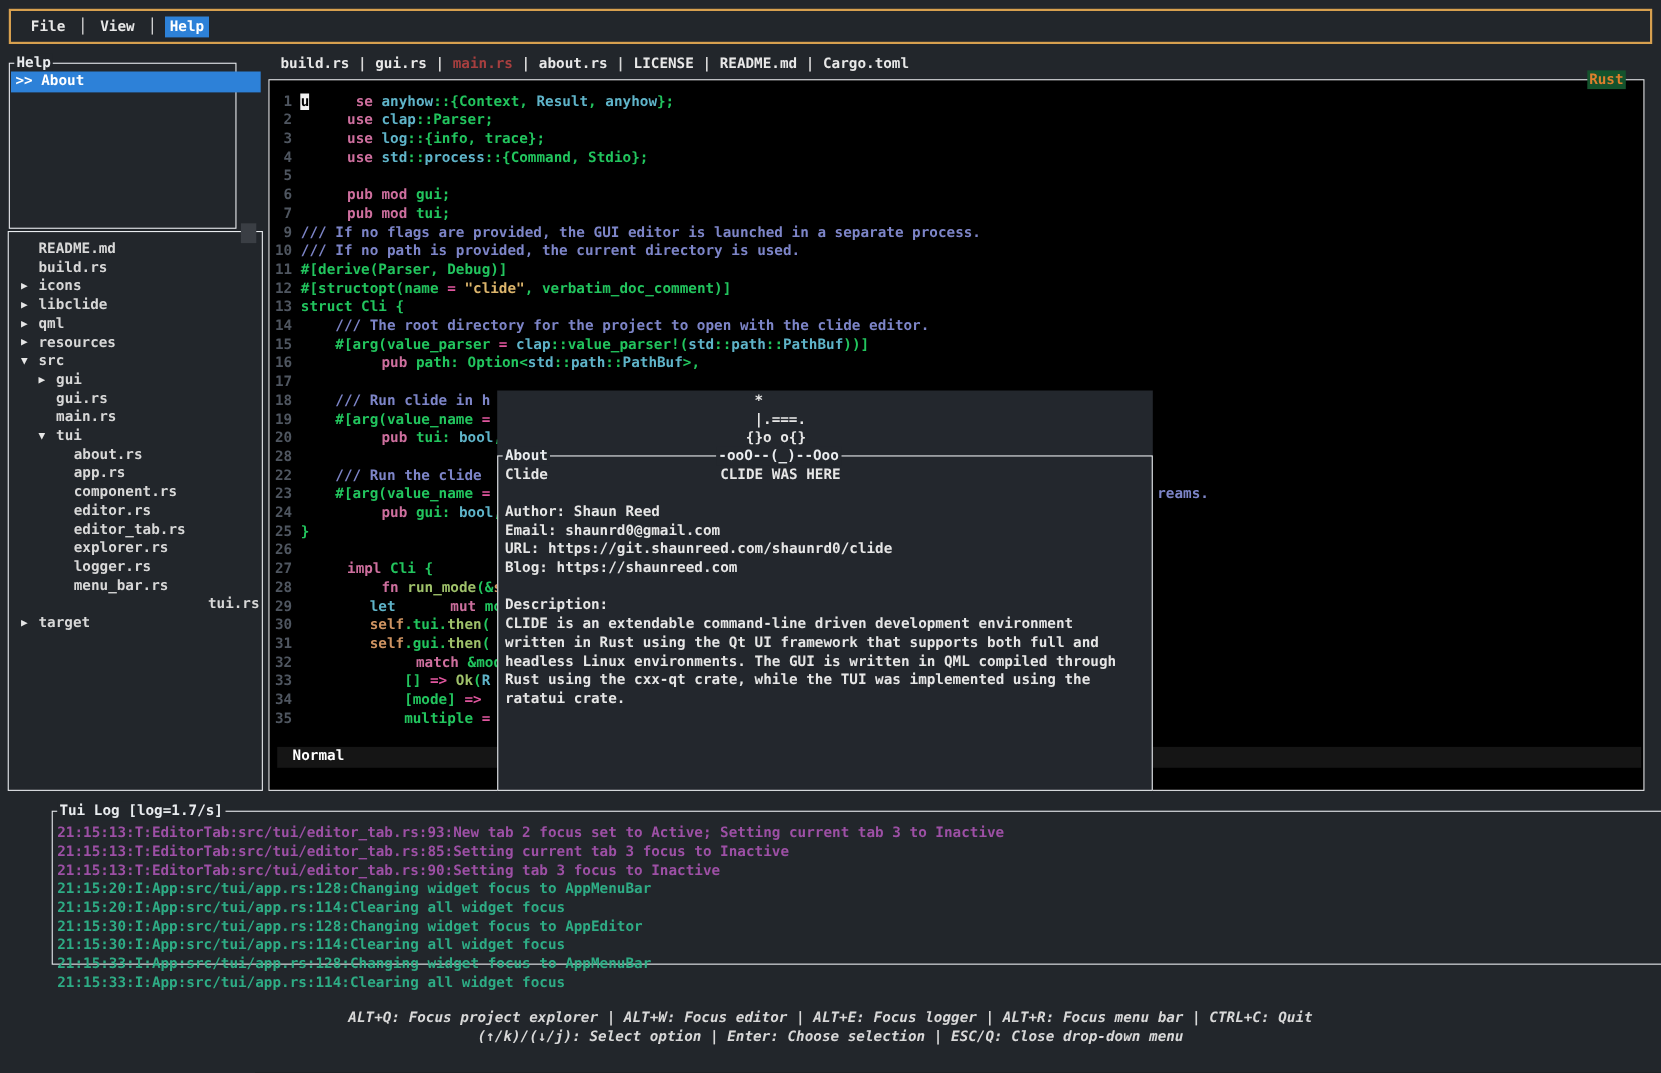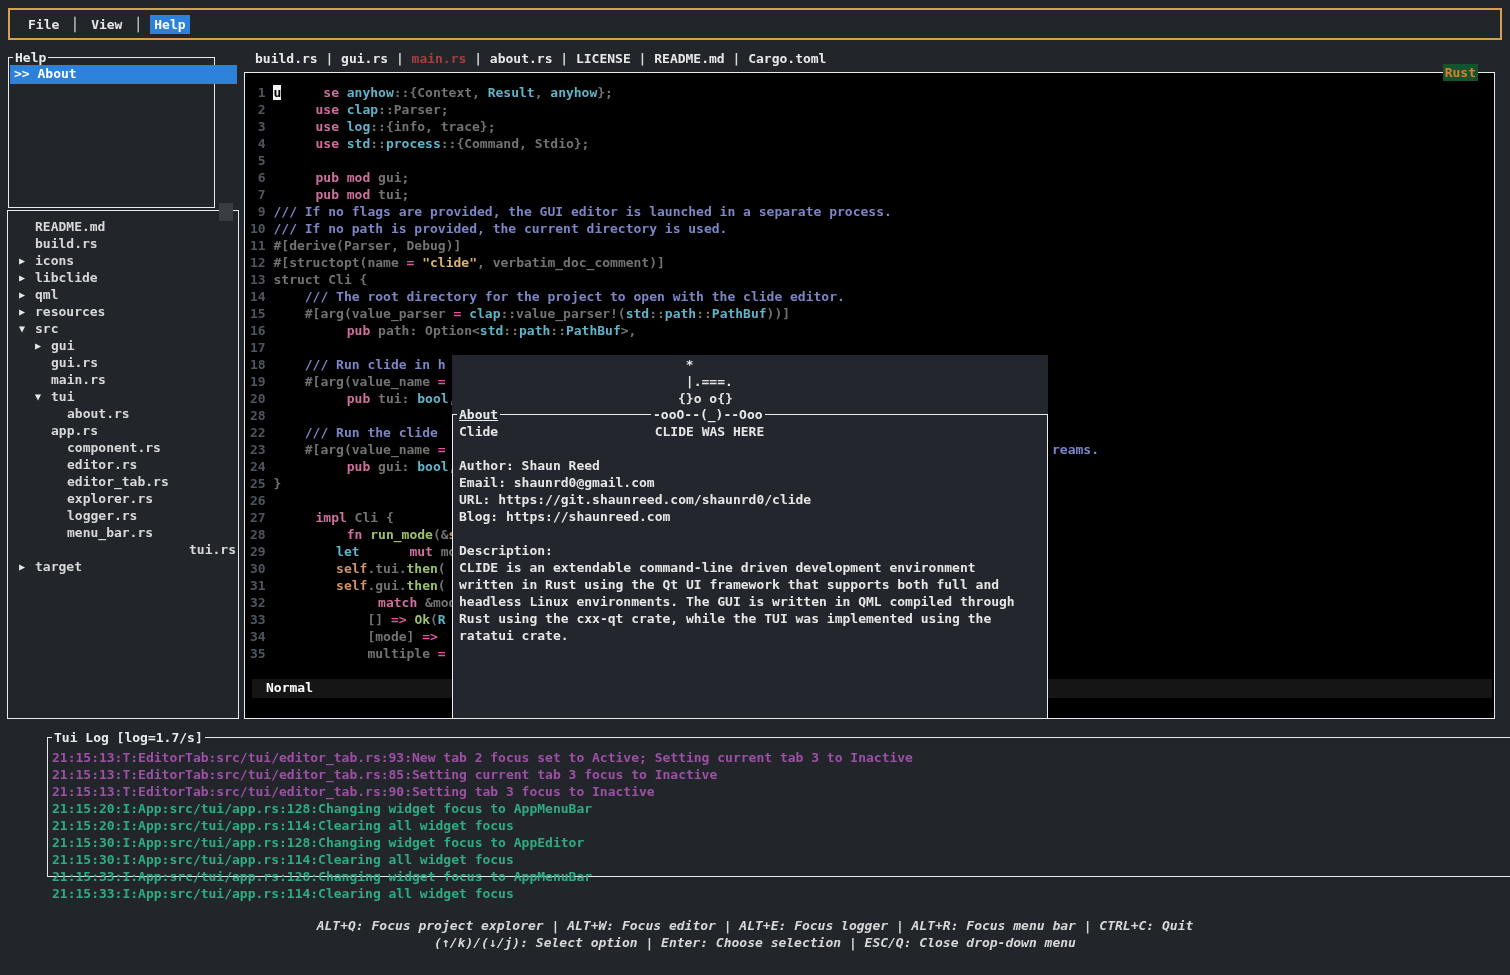--- a/index.html
+++ b/index.html
@@ -35,35 +35,35 @@
 
   
   .tabs { position:absolute; left:255px; top:50px; white-space:pre; color:#e8e8e8; z-index:1; }
   .tab { color:#e8e8e8; } .tab.active { color:#a73f3f; }
   .editor-box { position:absolute; left:244px; top:72px; width:1251px; height:647px;
     background:#000000; border:1.5px solid #e9ecef; z-index:3; }
   .rust-label { position:absolute; top:-9px; right:16px; background:#14532d; padding:0 2px; color:#de7f2d; }
   .code { position:absolute; left:5px; top:11px; right:2px; }
   .code-line { height:17px; white-space:pre; }
   .lnum { color:#4f5660; }
-  .sy-p { color:#737373; } .sy-k { color:#ce6f9e;margin-left:42px; } .sy-c { color:#5fb4c9; }
+  .sy-p { color:#22c55e; } .sy-k { color:#ce6f9e;margin-left:42px; } .sy-c { color:#5fb4c9; }
   .sy-s { color:#dcb56c; } .sy-d { color:#7d85c8; } .sy-f { color:#9fc16a; }
   .sy-o { color:#cf9462;text-align:center; } .sy-x { color:#e0569e; }
   .sy-cur { background:#f2f2f2; color:#000000; }
   .mode-strip { position:absolute; left:7px; right:2px; top:606px; height:19px;
     background:#151515; padding-left:14px; color:#ffffff; white-space:pre; }
   .overflow-frag { position:absolute; left:1052px; top:441px; color:#7d85c8; white-space:pre; z-index:4; }
 
   
   .popup { position:absolute; left:452px; top:355px; width:596px; height:364px;
     background:#23272d; z-index:10; }
   .popup-art { position:absolute; left:226px; top:1px; white-space:pre; color:#e6e6e6; }
   .popup-frame { position:absolute; left:0; top:59px; width:596px; height:305px;
     border:1.5px solid #e9ecef; background:#23272d; }
-  .popup-frame .panel-title { background:#23272d;text-decoration:underline; }
+  .popup-frame .panel-title { background:#23272d; }
   .popup-deco { position:absolute; top:-9px; left:198px; background:#23272d; padding:0 2px; color:#e9ecef; white-space:pre; }
   .popup-text { position:absolute; left:6px; top:8px; white-space:pre; color:#e6e6e6; }
 
   
   .log-box { position:absolute; left:7px; top:737px; width:1495px; height:140px;
     border:1.5px solid #e9ecef;margin-left:40px; }
   .log-rows { position:absolute; left:4px; top:11px; right:2px; }
   .log-row { height:17px; white-space:pre; overflow:hidden; }
   .log-trace { color:#9d50a5; } .log-info { color:#2eac85; }
 
@@ -135,21 +135,21 @@
         <div class="tree-row" style="padding-left: 9px;"><span class="tree-arrow">▶</span><span>icons</span></div>
         <div class="tree-row" style="padding-left: 9px;"><span class="tree-arrow">▶</span><span>libclide</span></div>
         <div class="tree-row" style="padding-left: 9px;"><span class="tree-arrow">▶</span><span>qml</span></div>
         <div class="tree-row" style="padding-left: 9px;"><span class="tree-arrow">▶</span><span>resources</span></div>
         <div class="tree-row" style="padding-left: 9px;"><span class="tree-arrow">▼</span><span>src</span></div>
         <div class="tree-row" style="padding-left: 25px;"><span class="tree-arrow">▶</span><span>gui</span></div>
         <div class="tree-row" style="padding-left: 25px;"><span class="tree-arrow"></span><span>gui.rs</span></div>
         <div class="tree-row" style="padding-left: 25px;"><span class="tree-arrow"></span><span>main.rs</span></div>
         <div class="tree-row" style="padding-left: 25px;"><span class="tree-arrow">▼</span><span>tui</span></div>
         <div class="tree-row" style="padding-left: 41px;"><span class="tree-arrow"></span><span>about.rs</span></div>
-        <div class="tree-row" style="padding-left: 41px; flex-direction: column;"><span class="tree-arrow"></span><span>app.rs</span></div>
+        <div class="tree-row" style="padding-left: 41px;"><span class="tree-arrow"></span><span>app.rs</span></div>
         <div class="tree-row" style="padding-left: 41px;"><span class="tree-arrow"></span><span>component.rs</span></div>
         <div class="tree-row" style="padding-left: 41px;"><span class="tree-arrow"></span><span>editor.rs</span></div>
         <div class="tree-row" style="padding-left: 41px;"><span class="tree-arrow"></span><span>editor_tab.rs</span></div>
         <div class="tree-row" style="padding-left: 41px;"><span class="tree-arrow"></span><span>explorer.rs</span></div>
         <div class="tree-row" style="padding-left: 41px;"><span class="tree-arrow"></span><span>logger.rs</span></div>
         <div class="tree-row" style="padding-left: 41px;"><span class="tree-arrow"></span><span>menu_bar.rs</span></div>
         <div class="tree-row" style="padding-left: 25px; justify-content: space-between;"><span class="tree-arrow"></span><span>tui.rs</span></div>
         <div class="tree-row" style="padding-left: 9px;"><span class="tree-arrow">▶</span><span>target</span></div>
       </div>
   </div>

